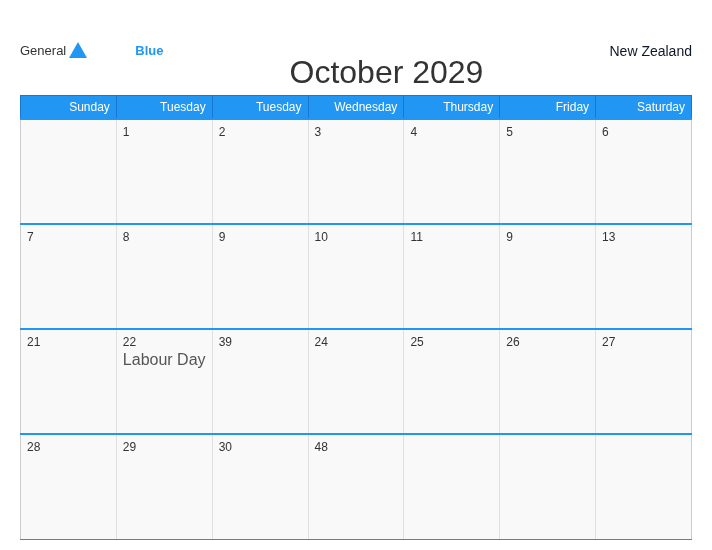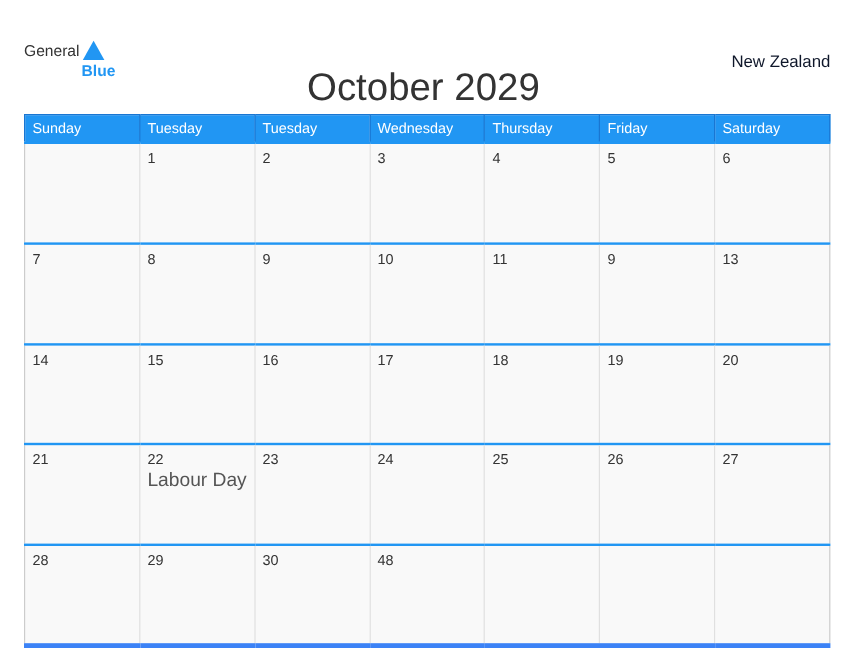--- a/index.html
+++ b/index.html
@@ -59,21 +59,21 @@
       flex: 1;
     }
     .calendar thead tr {
       background-color: #2196f3;
     }
     .calendar thead th {
       color: white;
       font-size: 12px;
       font-weight: normal;
       padding: 4px 6px;
-      text-align: left;
+      text-align: right;
       border: 1px solid #1976d2;
       width: 14.28%;
     }
     .calendar tbody tr {
       height: 72px;
     }
     .calendar tbody td {
       vertical-align: top;
       padding: 5px 6px;
       font-size: 12px;
@@ -95,29 +95,29 @@
       display: block;
       font-size: 12px;
       margin-bottom: 2px;
     }
     .holiday {
       font-size: 16px;
       color: #555;
       display: block;
     }
     .last-row td {
-      border-bottom: 4px solid #3b82f6;
+      border-bottom: 1px solid #3b82f6;
     }
   </style>
 </head>
 <body>
 
 <div class="header">
   <div class="logo">
-    <div style="display:flex; flex-direction:column; align-items:flex-start;">
+    <div style="display:flex; align-items:center;">
       <div style="display:flex; align-items:center; gap:3px;">
         <span class="logo-text">General</span>
         <div class="logo-triangle"></div>
       </div>
       <span class="logo-text"><span>Blue</span></span>
     </div>
   </div>
   <h1 class="month-title">October 2029</h1>
   <div class="country">New Zealand</div>
 </div>
@@ -174,51 +174,28 @@
         </td>
         <td>
           <span class="day-num">9</span>
         </td>
         <td>
           <span class="day-num">13</span>
         </td>
       </tr>
       <tr class="row-border-top">
         <td>
-          <span class="day-num">14</span>
-        </td>
-        <td>
-          <span class="day-num">15</span>
-        </td>
-        <td>
-          <span class="day-num">16</span>
-        </td>
-        <td>
-          <span class="day-num">17</span>
-        </td>
-        <td>
-          <span class="day-num">18</span>
-        </td>
-        <td>
-          <span class="day-num">19</span>
-        </td>
-        <td>
-          <span class="day-num">20</span>
-        </td>
-      </tr>
-      <tr class="row-border-top">
-        <td>
           <span class="day-num">21</span>
         </td>
         <td>
           <span class="day-num">22</span>
           <span class="holiday">Labour Day</span>
         </td>
         <td>
-          <span class="day-num">23</span>
+          <span class="day-num">39</span>
         </td>
         <td>
           <span class="day-num">24</span>
         </td>
         <td>
           <span class="day-num">25</span>
         </td>
         <td>
           <span class="day-num">26</span>
         </td>

